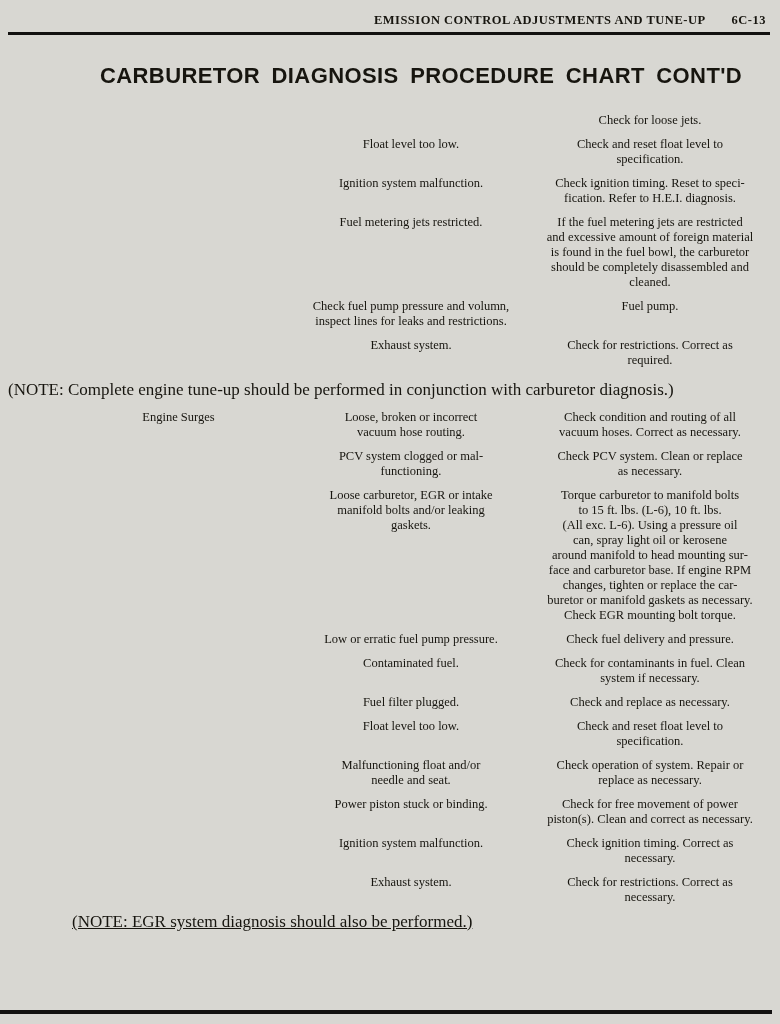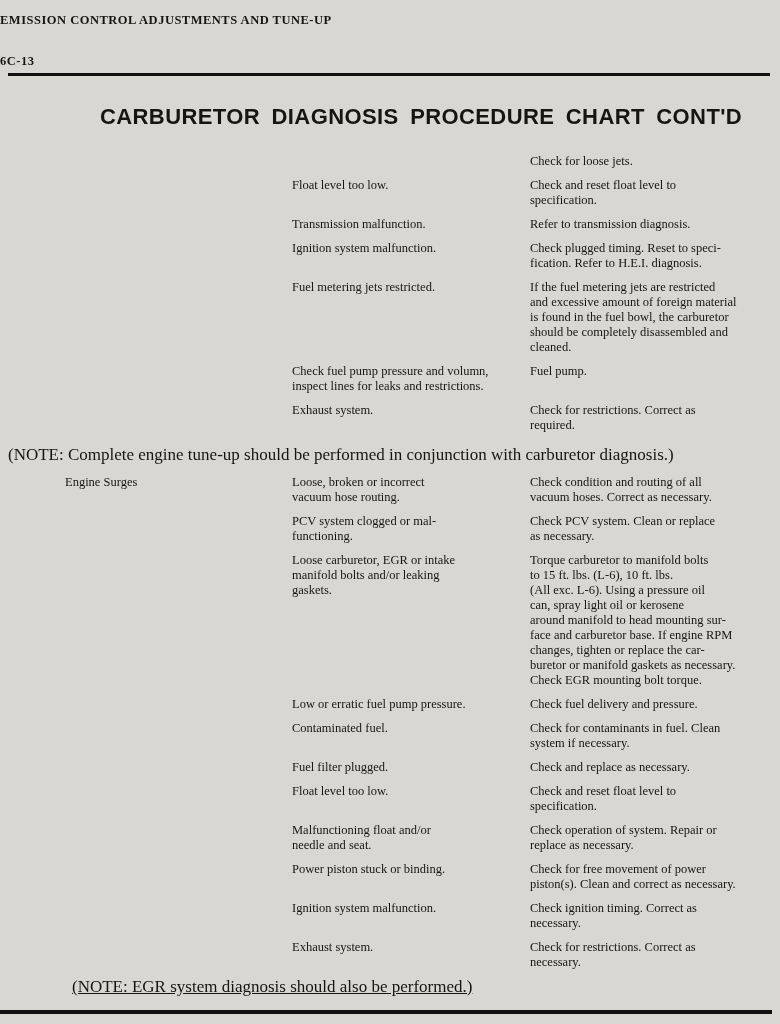--- a/index.html
+++ b/index.html
@@ -14,21 +14,20 @@
   }
   .page-header {
     display: flex;
     justify-content: flex-end;
     align-items: baseline;
     gap: 26px;
     padding: 13px 14px 0 0;
     font-weight: bold;
     font-size: 12.5px;
     letter-spacing: 0.5px;
-    flex-direction: column;
   }
   .top-rule {
     height: 3px;
     background: #121110;
     margin: 4px 10px 0 8px;
   }
   .page-title {
     font-family: "Liberation Sans", sans-serif;
     font-weight: 700;
     font-size: 22px;
@@ -41,21 +40,21 @@
     font-size: 12.5px;
     line-height: 15px;
   }
   .chart-row {
     display: grid;
     grid-template-columns: 227px 238px auto;
     padding-left: 65px;
     padding-right: 10px;
     margin-bottom: 9px;
   }
-  .cell { white-space: pre-line; }
+  .cell { white-space: pre-line; text-align: center; }
   .note {
     font-size: 17px;
     line-height: 15px;
     margin: 14px 10px 13px 8px;
   }
   .note--indent {
     margin: 4px 10px 14px 72px;
     text-decoration: underline;
   }
   .bottom-rule {
@@ -89,27 +88,22 @@
           <div class="cell remedy">Check for loose jets.</div>
         </div>
         <div class="chart-row">
           <div class="cell condition"></div>
           <div class="cell cause">Float level too low.</div>
           <div class="cell remedy">Check and reset float level to
 specification.</div>
         </div>
         <div class="chart-row">
           <div class="cell condition"></div>
-          <div class="cell cause">Transmission malfunction.</div>
-          <div class="cell remedy">Refer to transmission diagnosis.</div>
-        </div>
-        <div class="chart-row">
-          <div class="cell condition"></div>
           <div class="cell cause">Ignition system malfunction.</div>
-          <div class="cell remedy">Check plugged timing. Reset to speci-
+          <div class="cell remedy">Check ignition timing. Reset to speci-
 fication. Refer to H.E.I. diagnosis.</div>
         </div>
         <div class="chart-row">
           <div class="cell condition"></div>
           <div class="cell cause">Fuel metering jets restricted.</div>
           <div class="cell remedy">If the fuel metering jets are restricted
 and excessive amount of foreign material
 is found in the fuel bowl, the carburetor
 should be completely disassembled and
 cleaned.</div>

